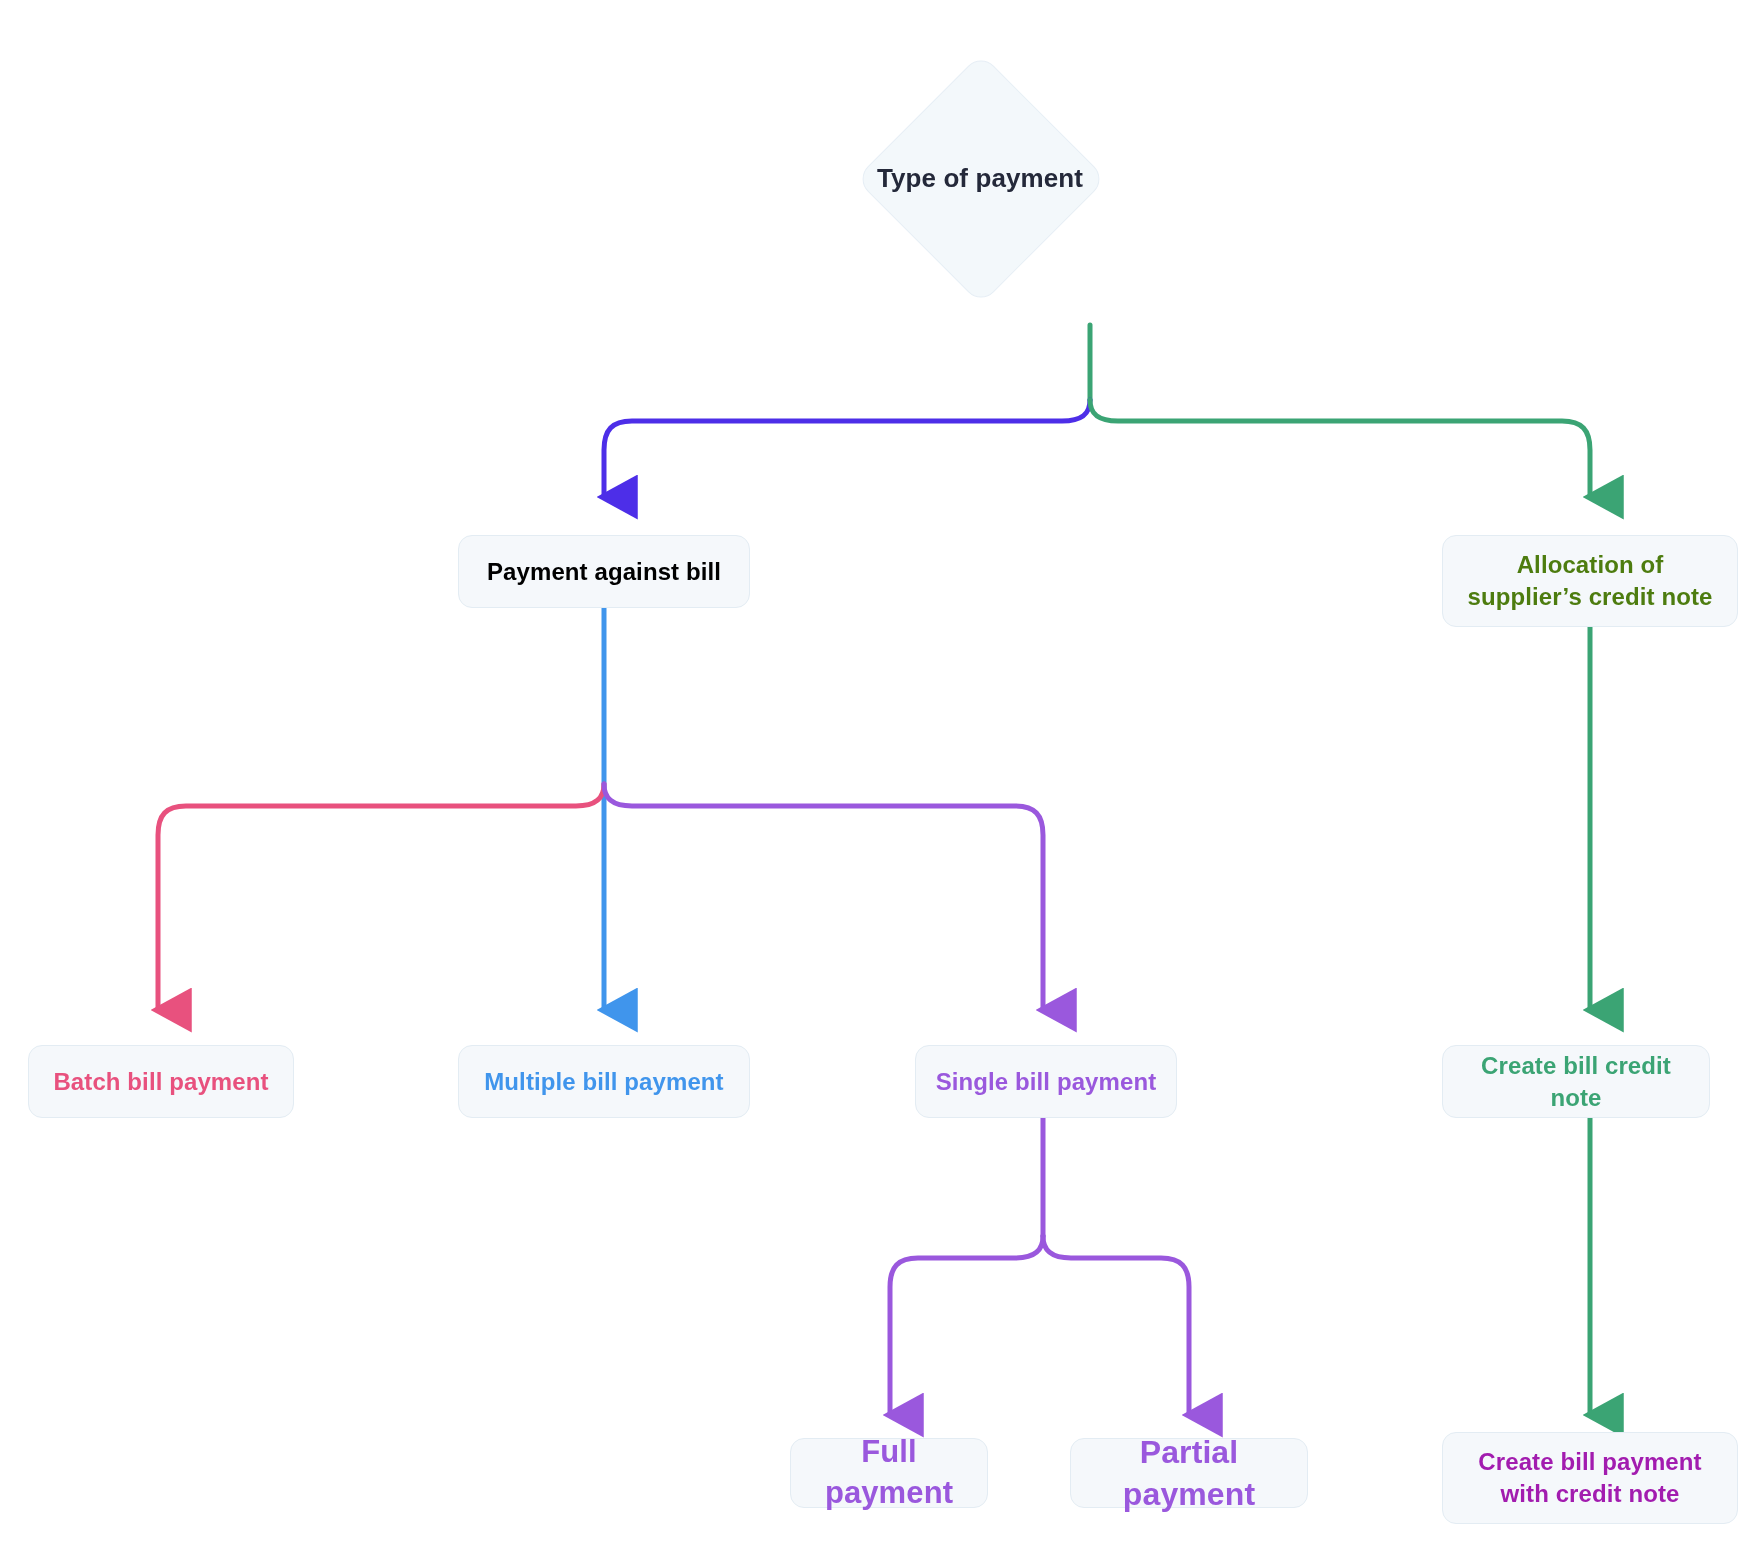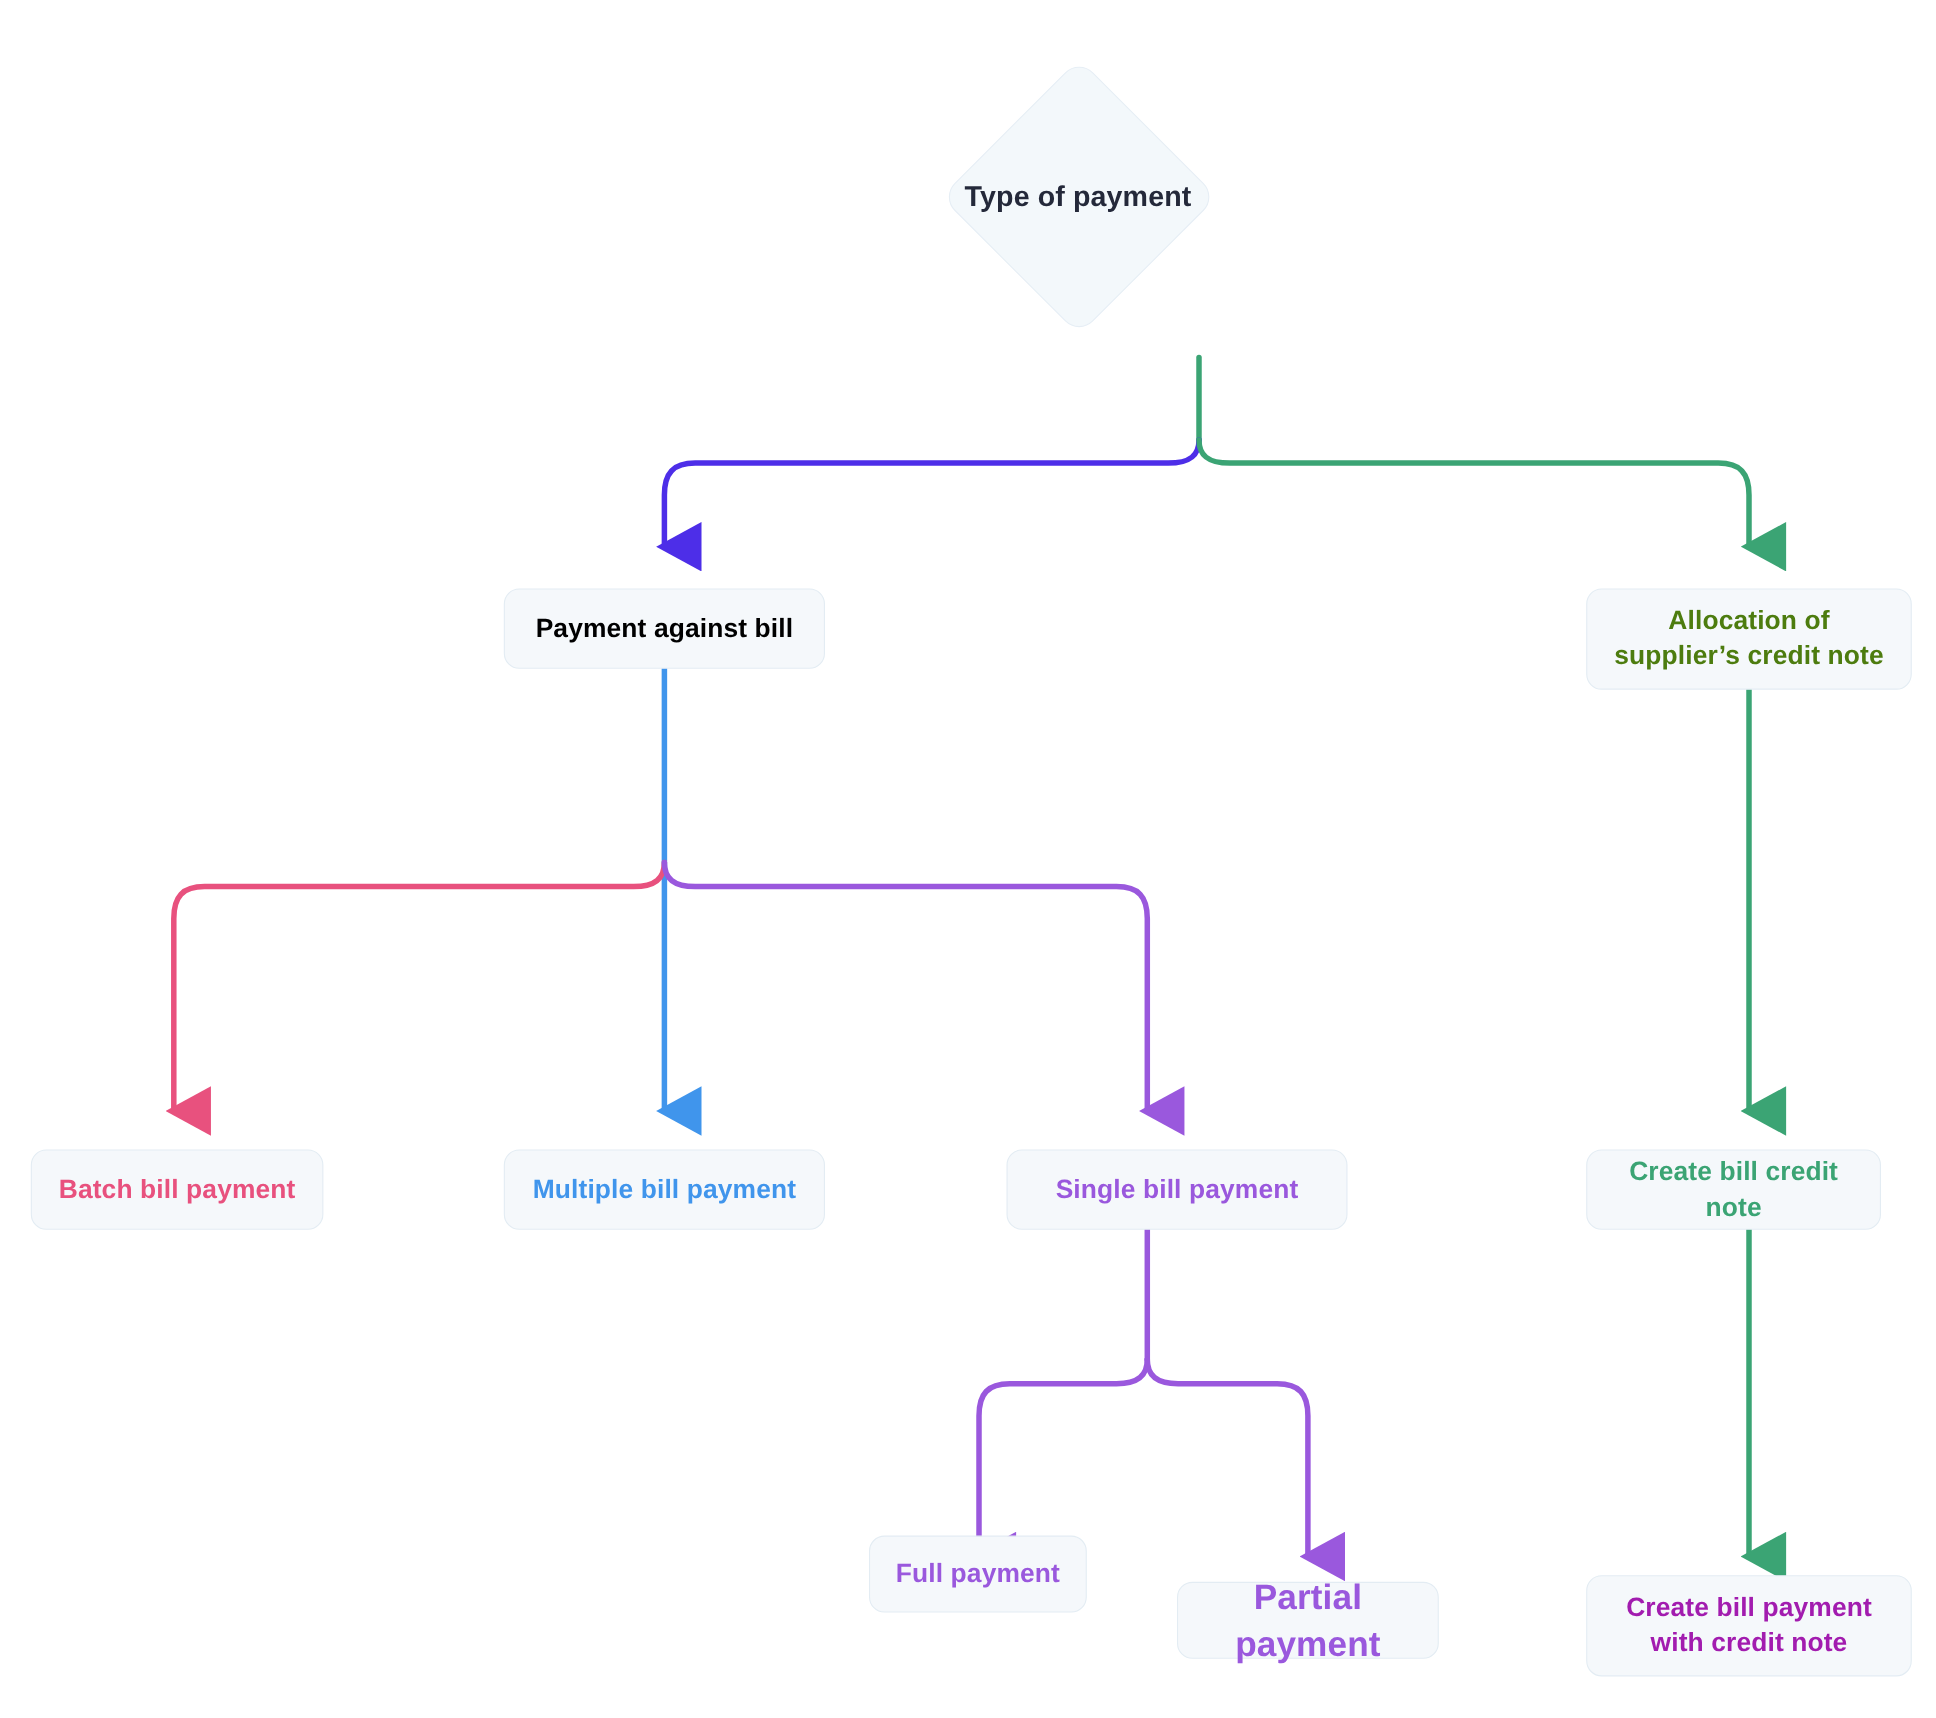--- a/index.html
+++ b/index.html
@@ -142,29 +142,29 @@
   </div>
 
   <div class="node" style="left:28px; top:1045px; width:266px; height:73px; color:#e8517e; font-size:24px;">
     <span>Batch bill payment</span>
   </div>
 
   <div class="node" style="left:458px; top:1045px; width:292px; height:73px; color:#4095ec; font-size:24px;">
     <span>Multiple bill payment</span>
   </div>
 
-  <div class="node" style="left:915px; top:1045px; width:310px; height:73px; color:#9a58dd; font-size:24px;">
+  <div class="node" style="left:915px; top:1045px; width:262px; height:73px; color:#9a58dd; font-size:24px;">
     <span>Single bill payment</span>
   </div>
 
   <div class="node" style="left:1442px; top:1045px; width:268px; height:73px; color:#3ba474; font-size:24px;">
     <span>Create bill credit note</span>
   </div>
 
-  <div class="node" style="left:790px; top:1396px; width:198px; height:70px; color:#9a58dd; font-size:24px;">
+  <div class="node" style="left:790px; top:1438px; width:198px; height:70px; color:#9a58dd; font-size:31px;">
     <span>Full payment</span>
   </div>
 
   <div class="node" style="left:1070px; top:1438px; width:238px; height:70px; color:#9a58dd; font-size:32px;">
     <span>Partial payment</span>
   </div>
 
   <div class="node" style="left:1442px; top:1432px; width:296px; height:92px; color:#a21caf; font-size:24px;">
     <span>Create bill payment with credit note</span>
   </div>

